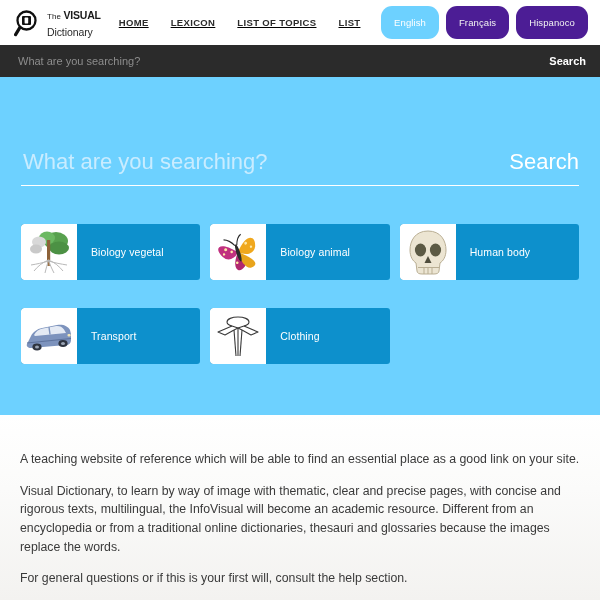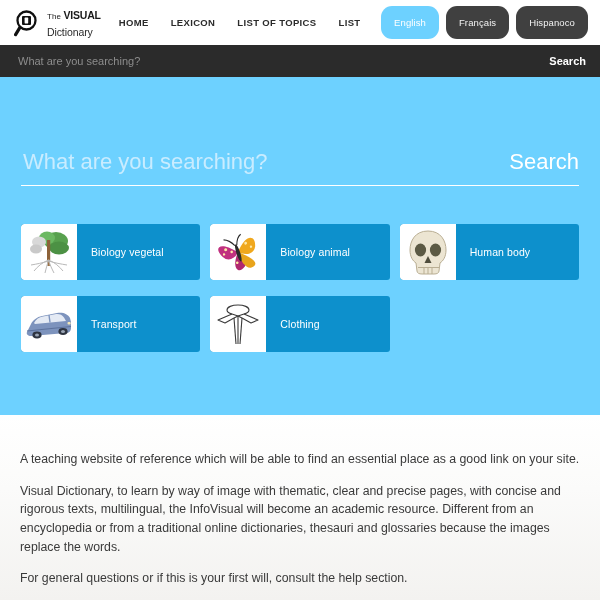--- a/index.html
+++ b/index.html
@@ -53,20 +53,21 @@
   .logo-text .l2 {
     font-size: 10.5px;
     letter-spacing: -.1px;
     color: #2a2a2a;
     text-align: right;
   }
   .nav {
     display: flex;
     align-items: center;
     gap: 22px;
+    text-decoration: underline;
   }
   .nav a {
     font-size: 9.5px;
     font-weight: bold;
     letter-spacing: .35px;
     color: #2b2b2b;
     text-decoration: none;
     white-space: nowrap;
     cursor: pointer;
   }
@@ -86,21 +87,21 @@
     font-size: 9.5px;
     letter-spacing: .1px;
     cursor: pointer;
     white-space: nowrap;
   }
   .lang.active {
     background: #6DD1FF;
     color: #ffffff;
   }
   .lang.inactive {
-    background: #404040;
+    background: #4c1d95;
     color: #f2f2f2;
     text-align: right;
   }
 
   
   .searchstrip {
     height: 32px;
     background: #2b2b2b;
     display: flex;
     align-items: center;
@@ -162,21 +163,21 @@
     font-size: 22px;
     cursor: pointer;
     white-space: nowrap;
     padding-left: 14px;
   }
 
   .tiles {
     margin-top: 38px;
     display: grid;
     grid-template-columns: repeat(3, 1fr);
-    gap: 16px 10px;
+    gap: 28px 10px;
     padding: 0 3px;
   }
   .tile {
     background: #0d90cc;
     border-radius: 3px;
     height: 56px;
     display: flex;
     align-items: stretch;
     overflow: hidden;
     cursor: pointer;

